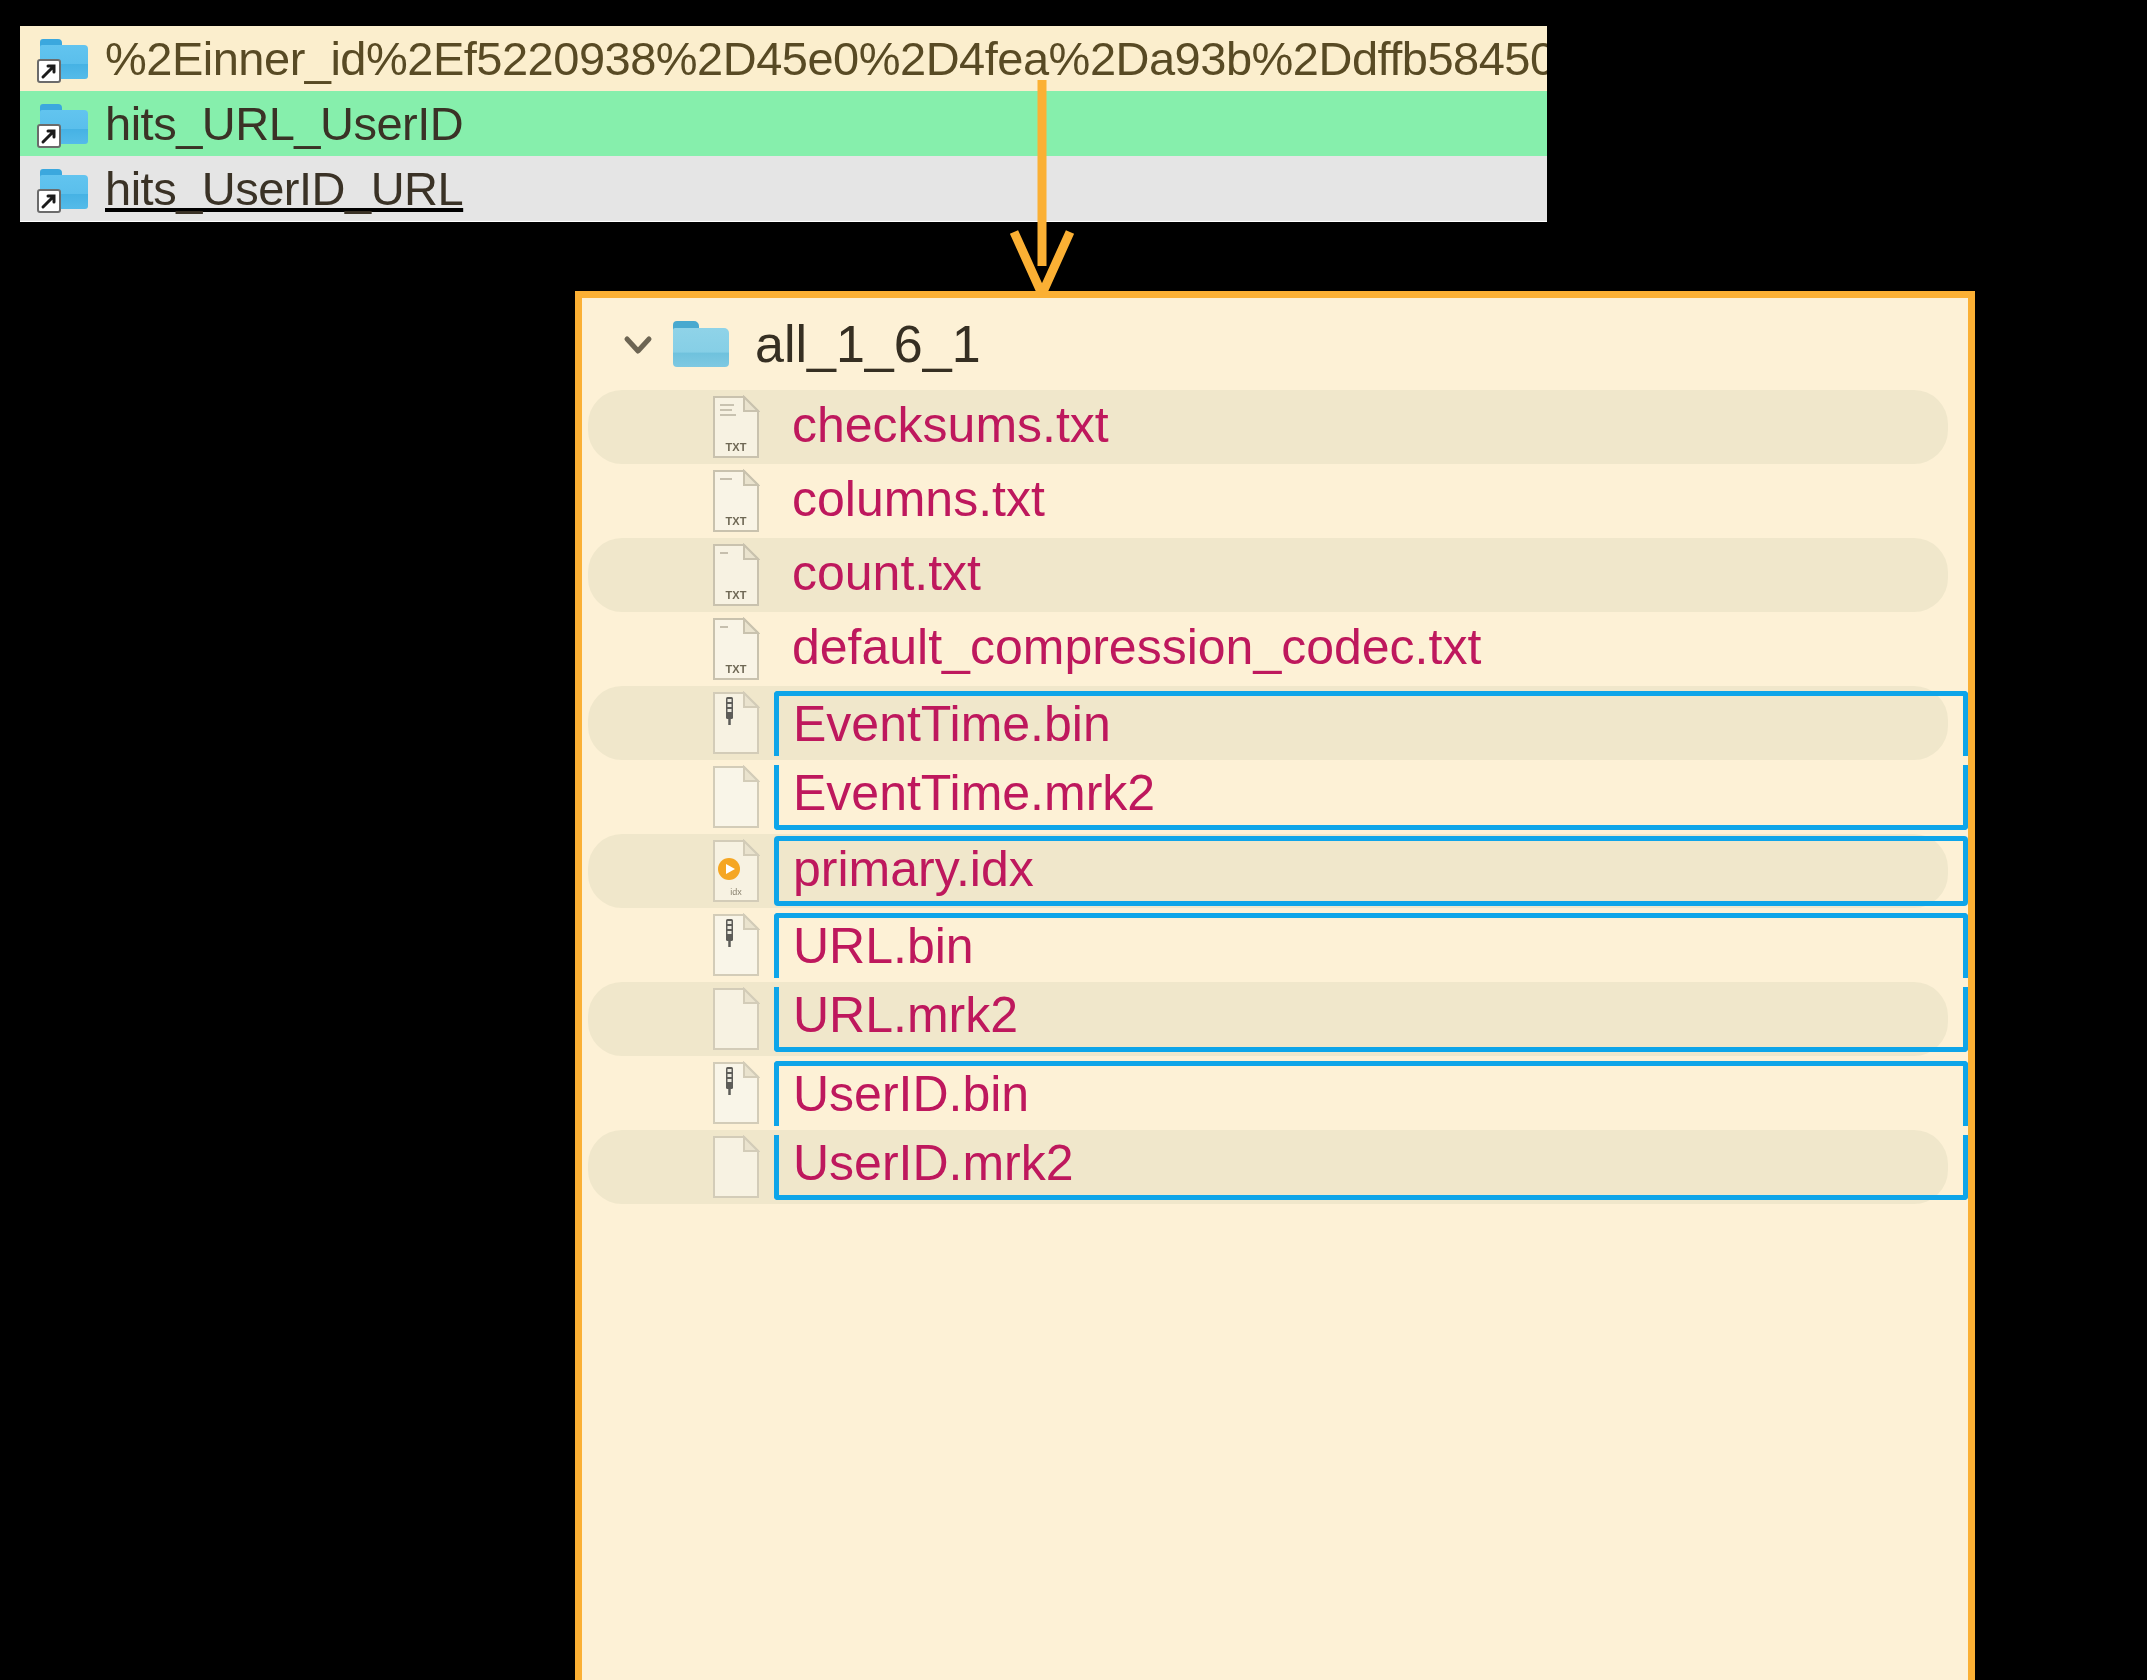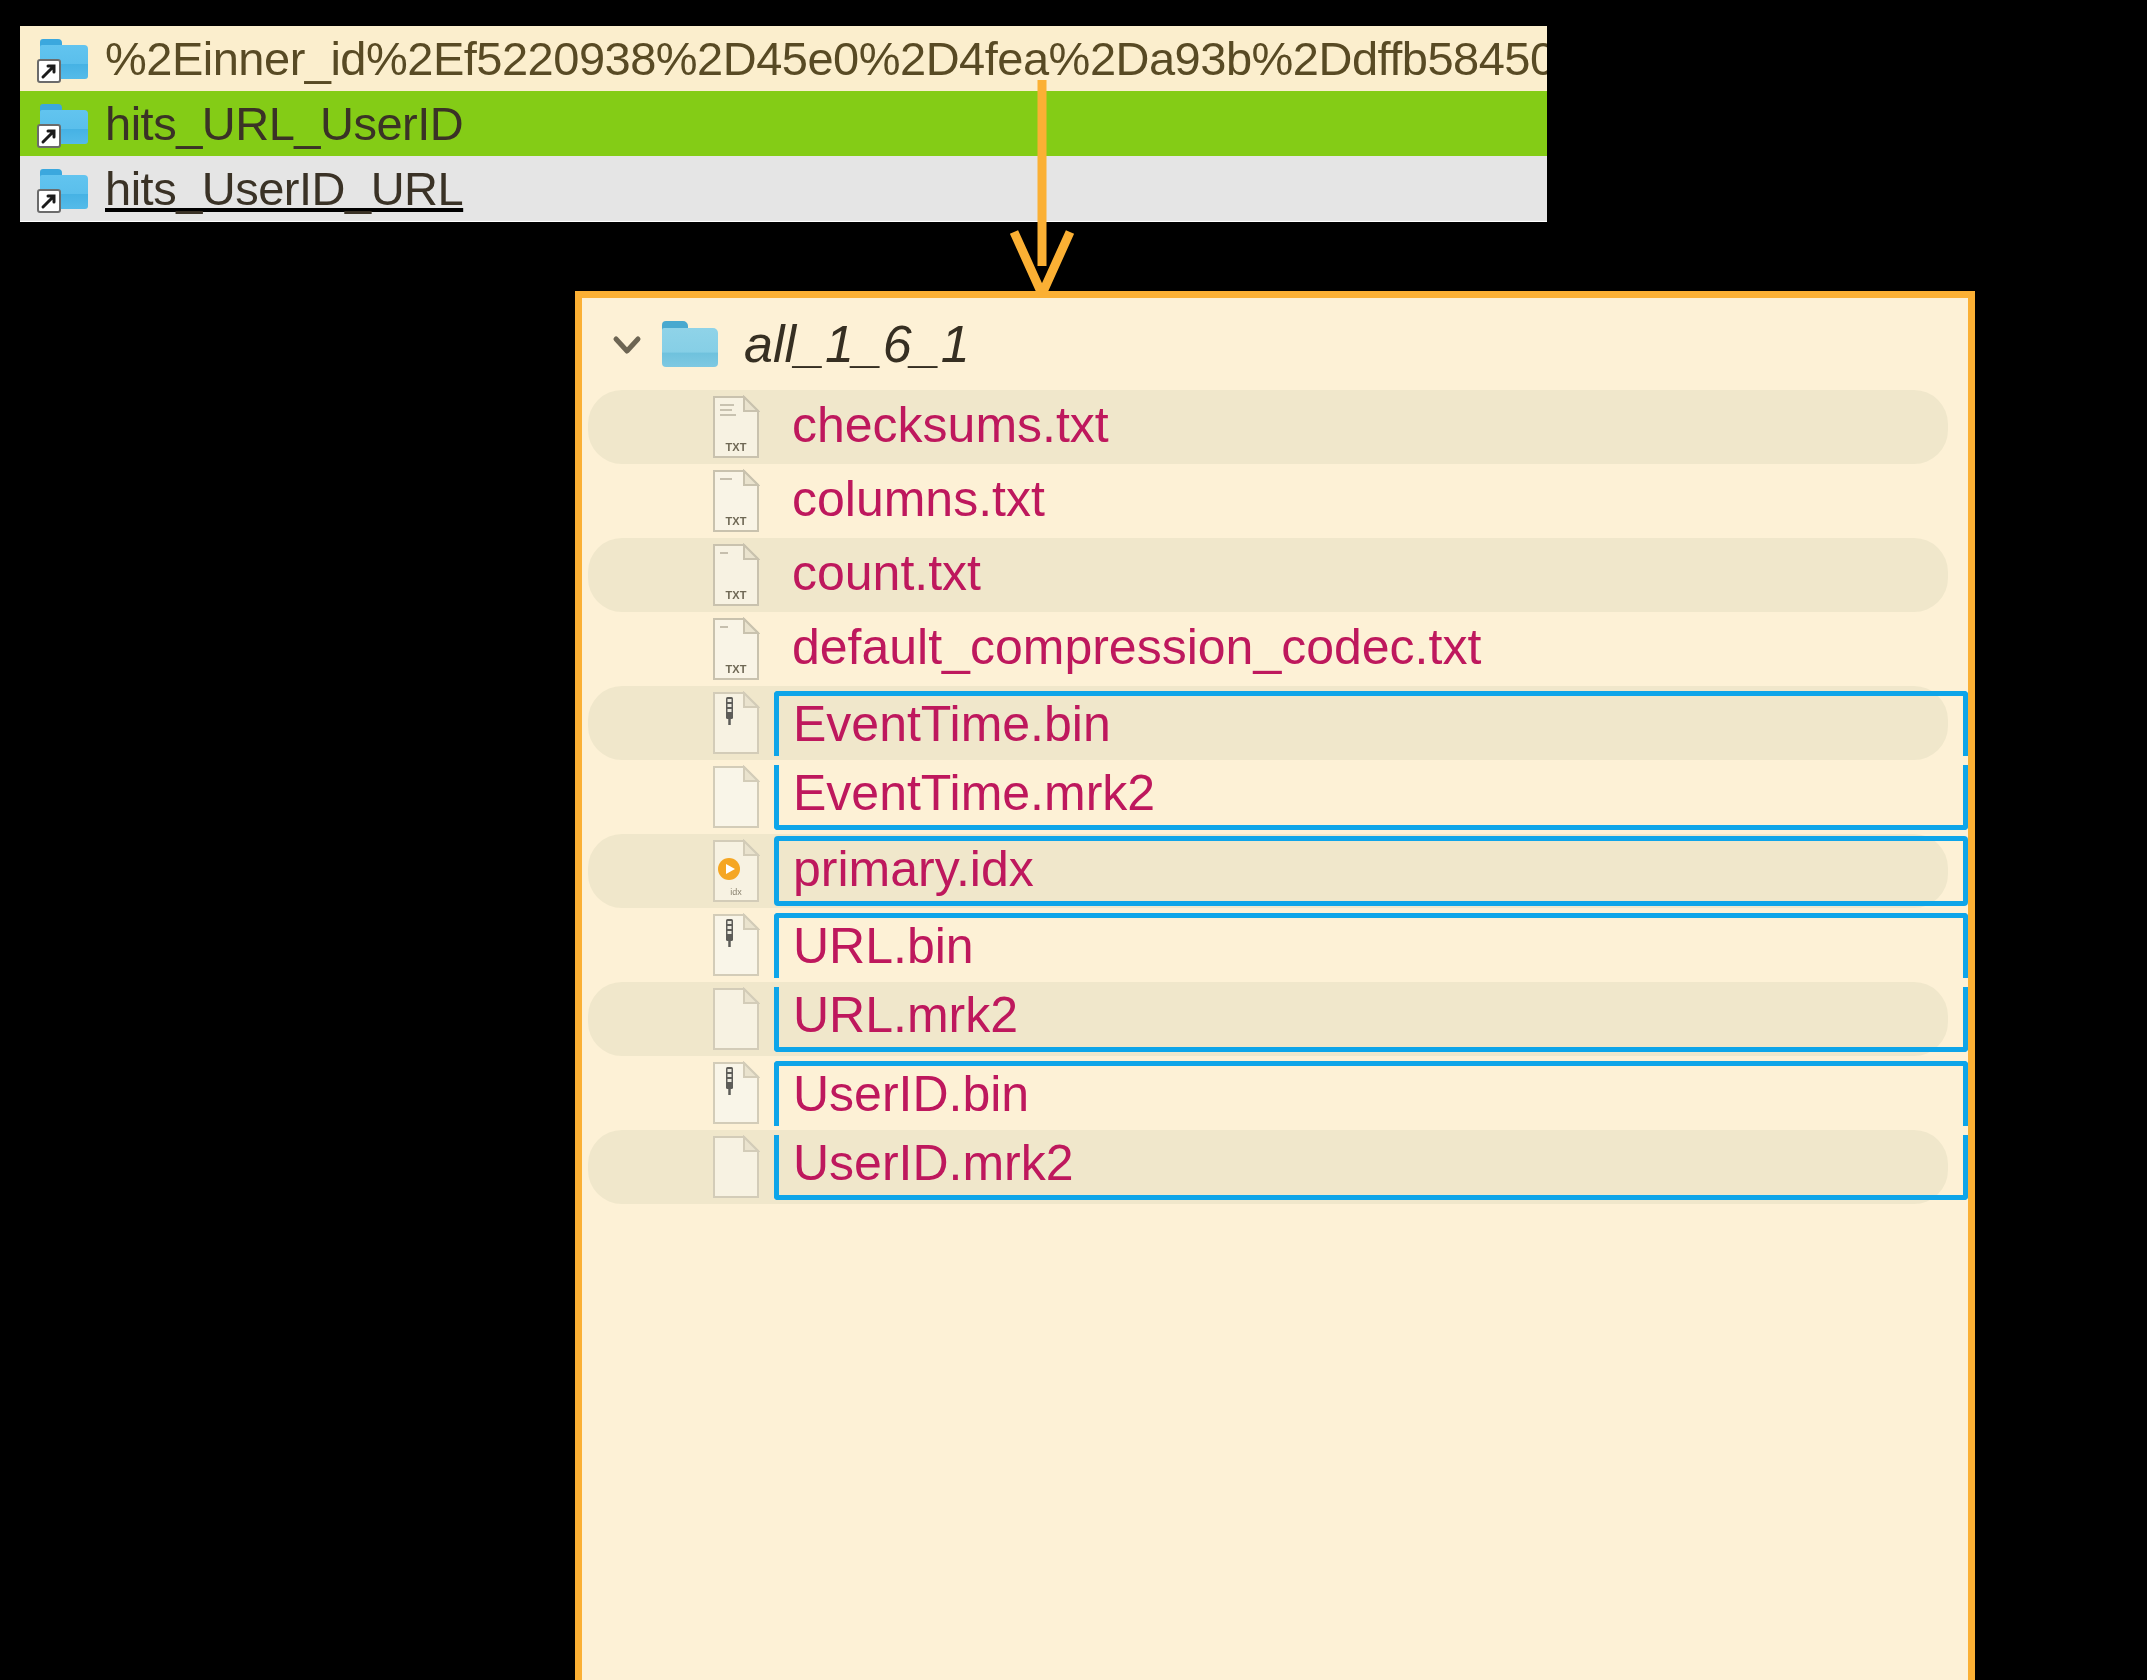--- a/index.html
+++ b/index.html
@@ -19,21 +19,21 @@
     background: #ffffff;
     overflow: hidden;
   }
   .top-row {
     display: flex; align-items: center;
     height: 65px;
     padding-left: 20px;
     white-space: nowrap;
   }
   .top-row.sel    { background: #fbeecd; }
-  .top-row.alt    { background: #84cc16; }
+  .top-row.alt    { background: #86efac; }
   .top-row.plain  { background: #e5e5e5; text-decoration: underline; }
   .top-row .label {
     font-size: 47px;
     line-height: 1;
     color: #3a3226;
     letter-spacing: -0.5px;
     margin-left: 17px;
     font-weight: 400;
   }
   .top-row.sel .label { color: #584a24; }
@@ -83,22 +83,21 @@
     border: 7px solid #f9b githubfff;
     border: 7px solid #f9b233;
     border-color: #fbb034;
     overflow: hidden;
   }
   .tree-inner { padding: 0; }
 
   .tree-head {
     display: flex; align-items: center;
     height: 92px;
-    padding-left: 22px;
-    font-style: italic;
+    padding-left: 33px;
   }
   .chev {
     width: 46px; height: 46px;
     flex: 0 0 auto;
     display: flex; align-items: center; justify-content: center;
   }
   .folder-cyan {
     position: relative;
     width: 56px; height: 46px;
     flex: 0 0 auto;

